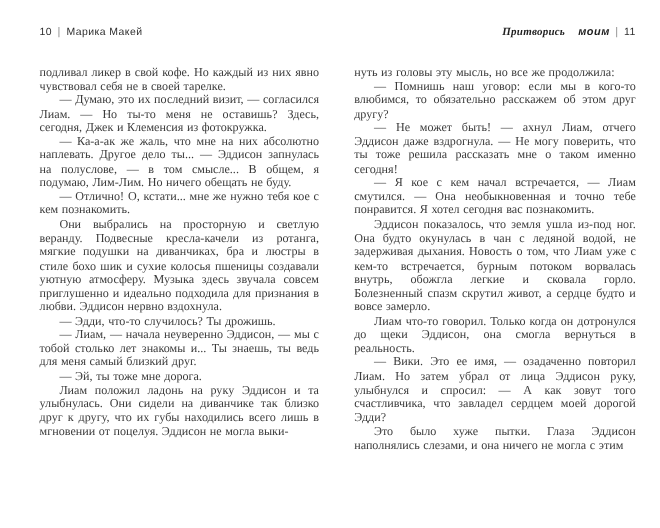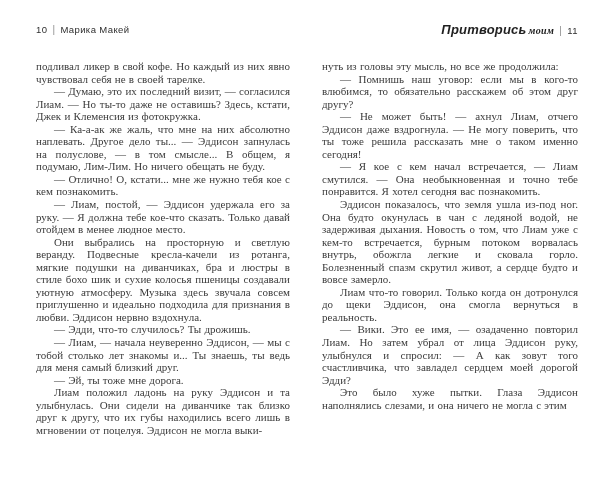--- a/index.html
+++ b/index.html
@@ -36,34 +36,34 @@
   }
   .page-right .running-head { text-align: right; }
 
   .running-head .sep {
     color: #8f8f8f;
     font-weight: 300;
     padding: 0 5px;
     font-size: 10px;
   }
   .title-main {
-    font-family: Liberation Sans, sans-serif;
-    font-style: italic;
-    font-weight: 700;
-    font-size: 13px;
-    color: #1f1f1f;
-    letter-spacing: 0.2px;
-  }
-  .title-script {
     font-family: Liberation Serif, serif;
     font-style: italic;
     font-weight: 700;
     font-size: 10px;
     color: #1f1f1f;
-    margin-left: 2px;
+    letter-spacing: 0.2px;
+  }
+  .title-script {
+    font-family: Liberation Sans, sans-serif;
+    font-style: italic;
+    font-weight: 700;
+    font-size: 10px;
+    color: #1f1f1f;
+    margin-left: 12px;
   }
   .page-num {
     color: #2e2e2e;
   }
 
   .page-body {
     width: 100%;
     color: #3b3b3b;
     font-size: 11px;
     line-height: 12.55px;
@@ -84,24 +84,23 @@
 <body>
 
 <div class="spread">
 
   <div class="page page-left">
     <div class="running-head">
       <span class="page-num">10</span><span class="sep">|</span><span>Марика Макей</span>
     </div>
     <div class="page-body">
         <p class="no-indent">подливал ликер в свой кофе. Но каждый из них явно чувствовал себя не в своей тарелке.</p>
-        <p class="">— Думаю, это их последний визит, — согласился Лиам. — Но ты-то даже не оставишь? Здесь, кстати, Джек и Клеменсия из фотокружка.</p>
+        <p class="">— Думаю, это их последний визит, — согласился Лиам. — Но ты-то меня не оставишь? Здесь, сегодня, Джек и Клеменсия из фотокружка.</p>
         <p class="">— Ка-а-ак же жаль, что мне на них абсолютно наплевать. Другое дело ты... — Эддисон запнулась на полуслове, — в том смысле... В общем, я подумаю, Лим-Лим. Но ничего обещать не буду.</p>
         <p class="">— Отлично! О, кстати... мне же нужно тебя кое с кем познакомить.</p>
-        <p class="">— Лиам, постой, — Эддисон удержала его за руку. — Я должна тебе кое-что сказать. Только давай отойдем в менее людное место.</p>
         <p class="">Они выбрались на просторную и светлую веранду. Подвесные кресла-качели из ротанга, мягкие подушки на диванчиках, бра и люстры в стиле бохо шик и сухие колосья пшеницы создавали уютную атмосферу. Музыка здесь звучала совсем приглушенно и идеально подходила для признания в любви. Эддисон нервно вздохнула.</p>
         <p class="">— Эдди, что-то случилось? Ты дрожишь.</p>
         <p class="">— Лиам, — начала неуверенно Эддисон, — мы с тобой столько лет знакомы и... Ты знаешь, ты ведь для меня самый близкий друг.</p>
         <p class="">— Эй, ты тоже мне дорога.</p>
         <p class="">Лиам положил ладонь на руку Эддисон и та улыбнулась. Они сидели на диванчике так близко друг к другу, что их губы находились всего лишь в мгновении от поцелуя. Эддисон не могла выки-</p>
       </div>
   </div>
 
   <div class="page page-right">
     <div class="running-head">

